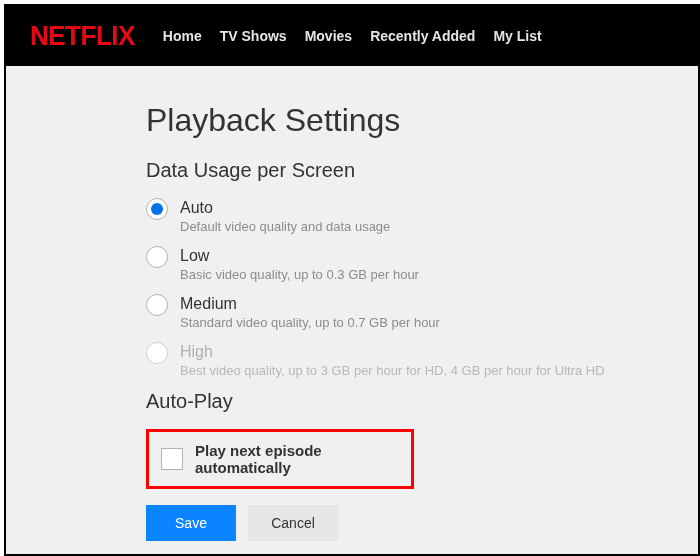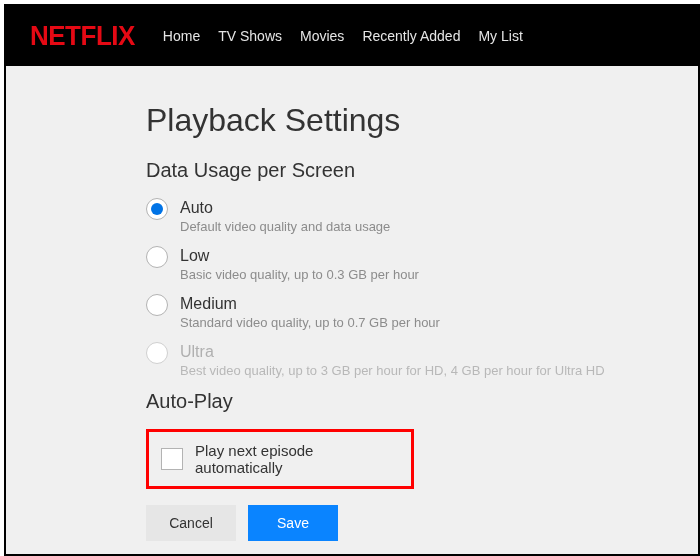--- a/index.html
+++ b/index.html
@@ -30,20 +30,21 @@
     font-weight: 800;
     font-size: 26px;
     letter-spacing: -0.5px;
     font-family: Arial Black, Arial, sans-serif;
     transform: scaleY(1.05);
   }
   .navlinks {
     display: flex;
     gap: 18px;
     margin-left: 6px;
+    font-weight: bold;
   }
   .navlinks a {
     color: #e5e5e5;
     font-size: 14px;
     text-decoration: none;
     cursor: pointer;
   }
   .content {
     padding: 36px 8px 0 140px;
   }
@@ -101,20 +102,21 @@
   .autoplay-box {
     border: 3px solid #ff0000;
     padding: 10px 12px;
     width: 268px;
     display: flex;
     align-items: center;
     gap: 12px;
     margin-top: 6px;
     margin-bottom: 16px;
     background: transparent;
+    font-weight: bold;
   }
   .checkbox {
     width: 22px; height: 22px;
     border: 1px solid #b3b3b3;
     background: #fff;
     flex: 0 0 22px;
     cursor: pointer;
   }
   .chk-label {
     font-size: 15px;
@@ -183,32 +185,32 @@
         <div class="radio"></div>
         <div class="opt-text">
           <div class="opt-label">Medium</div>
           <div class="opt-desc">Standard video quality, up to 0.7 GB per hour</div>
         </div>
       </div>
 
       <div class="opt disabled">
         <div class="radio"></div>
         <div class="opt-text">
-          <div class="opt-label">Ultra</div>
+          <div class="opt-label">High</div>
           <div class="opt-desc">Best video quality, up to 3 GB per hour for HD, 4 GB per hour for Ultra HD</div>
         </div>
       </div>
 
     </div>
 
     <h2>Auto-Play</h2>
 
     <div class="autoplay-box">
       <div class="checkbox"></div>
       <div class="chk-label">Play next episode automatically</div>
     </div>
 
     <div class="buttons">
+      <button class="btn btn-primary">Save</button>
       <button class="btn btn-secondary">Cancel</button>
-      <button class="btn btn-primary">Save</button>
     </div>
   </div>
 </div>
 
 </body></html>

